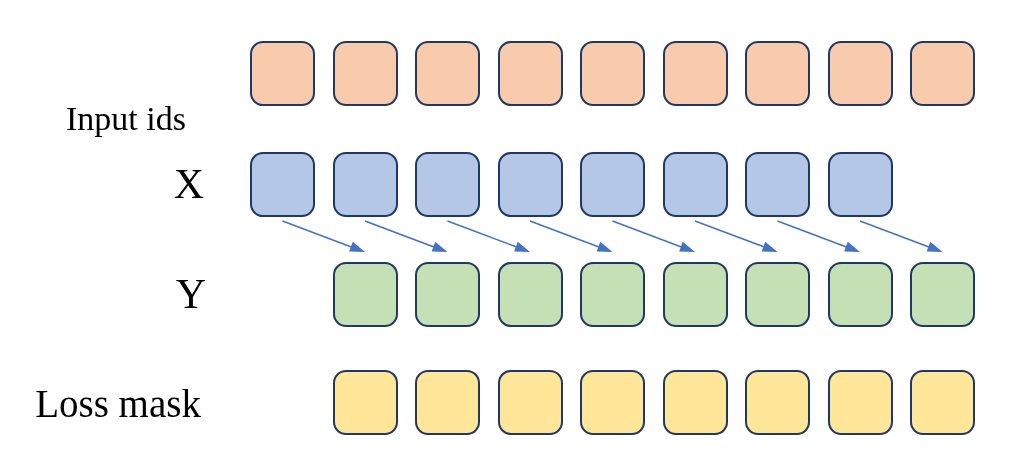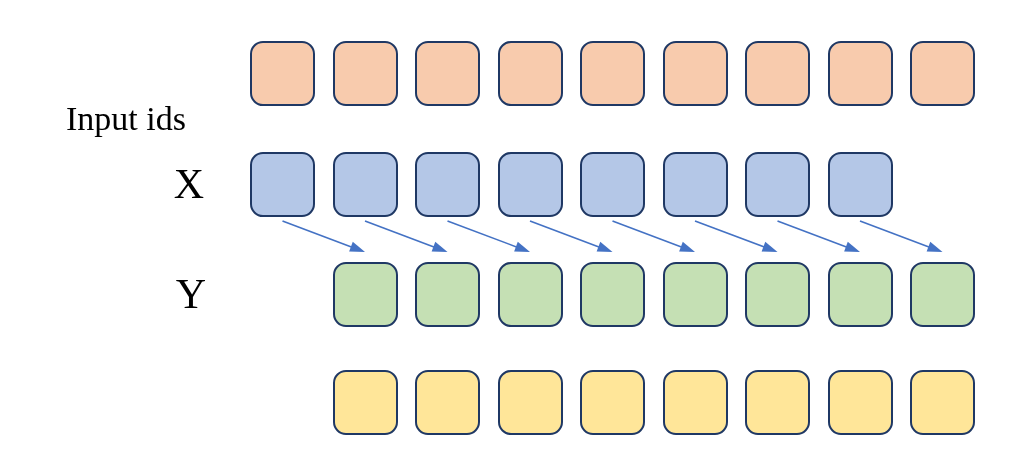--- a/index.html
+++ b/index.html
@@ -37,20 +37,21 @@
     pointer-events: none;
   }
 </style>
 </head>
 <body>
 
 <div class="canvas">
   <div class="row-label label-input-ids">Input ids</div>
   <div class="row-label label-x">X</div>
   <div class="row-label label-y">Y</div>
+  <div class="row-label label-loss-mask">Loss mask</div>
 
   <div>
       <div class="square" style="left: 250px; top: 41px; background: rgb(248, 203, 173); border-color: rgb(31, 56, 100);"></div>
       <div class="square" style="left: 332.5px; top: 41px; background: rgb(248, 203, 173); border-color: rgb(31, 56, 100);"></div>
       <div class="square" style="left: 415px; top: 41px; background: rgb(248, 203, 173); border-color: rgb(31, 56, 100);"></div>
       <div class="square" style="left: 497.5px; top: 41px; background: rgb(248, 203, 173); border-color: rgb(31, 56, 100);"></div>
       <div class="square" style="left: 580px; top: 41px; background: rgb(248, 203, 173); border-color: rgb(31, 56, 100);"></div>
       <div class="square" style="left: 662.5px; top: 41px; background: rgb(248, 203, 173); border-color: rgb(31, 56, 100);"></div>
       <div class="square" style="left: 745px; top: 41px; background: rgb(248, 203, 173); border-color: rgb(31, 56, 100);"></div>
       <div class="square" style="left: 827.5px; top: 41px; background: rgb(248, 203, 173); border-color: rgb(31, 56, 100);"></div>

